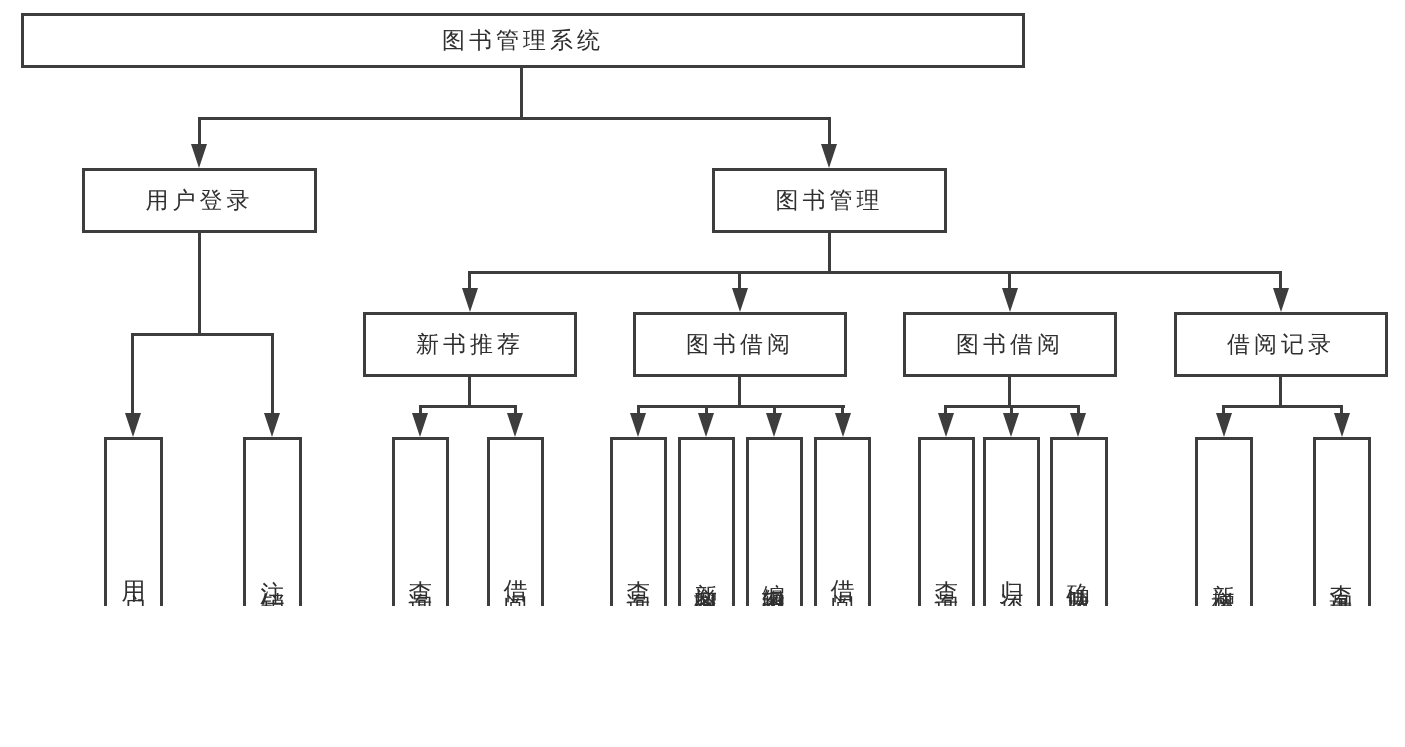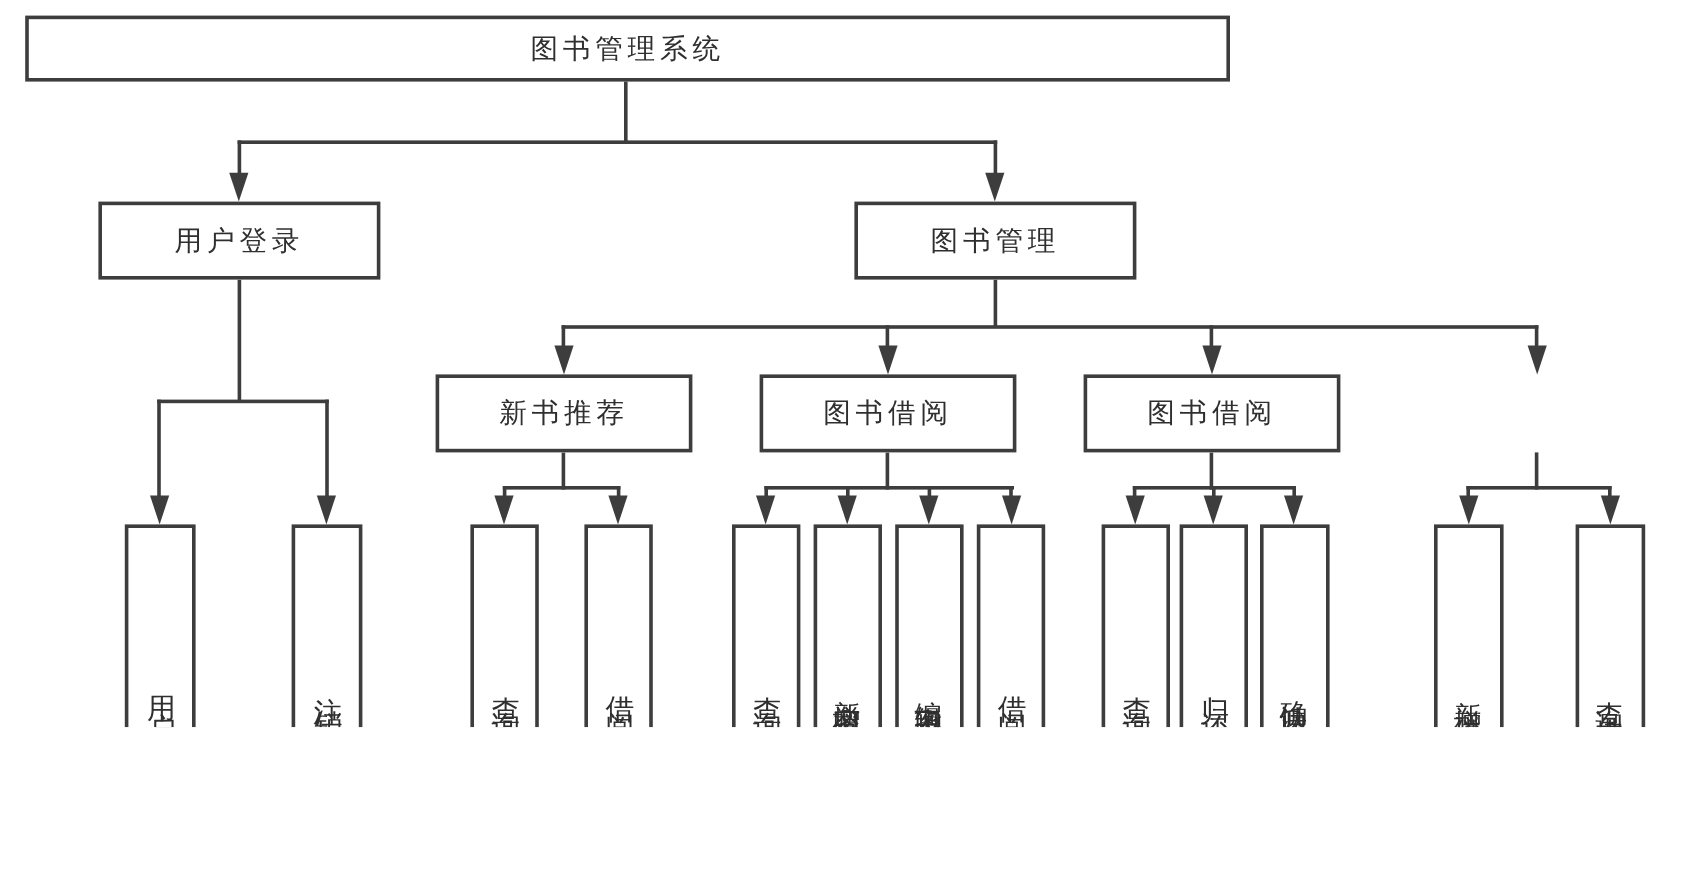--- a/index.html
+++ b/index.html
@@ -96,20 +96,23 @@
 
   <div class="box" style="left:363px;top:312px;width:214px;height:65px;">
     <span class="label">新书推荐</span>
   </div>
   <div class="box" style="left:633px;top:312px;width:214px;height:65px;text-align:center;">
     <span class="label">图书借阅</span>
   </div>
   <div class="box" style="left:903px;top:312px;width:214px;height:65px;">
     <span class="label">图书借阅</span>
   </div>
+  <div class="box" style="left:1174px;top:312px;width:214px;height:65px;">
+    <span class="label">借阅记录</span>
+  </div>
 
   <div class="box sp4" style="left:104px;top:437px;width:59px;height:300px;">
     <span class="vtext">用户登录</span>
   </div>
   <div class="box sp4" style="left:243px;top:437px;width:59px;height:300px;">
     <span class="vtext">注销登录</span>
   </div>
 
   <div class="box sp4" style="left:392px;top:437px;width:57px;height:300px;">
     <span class="vtext">查询图书</span>

